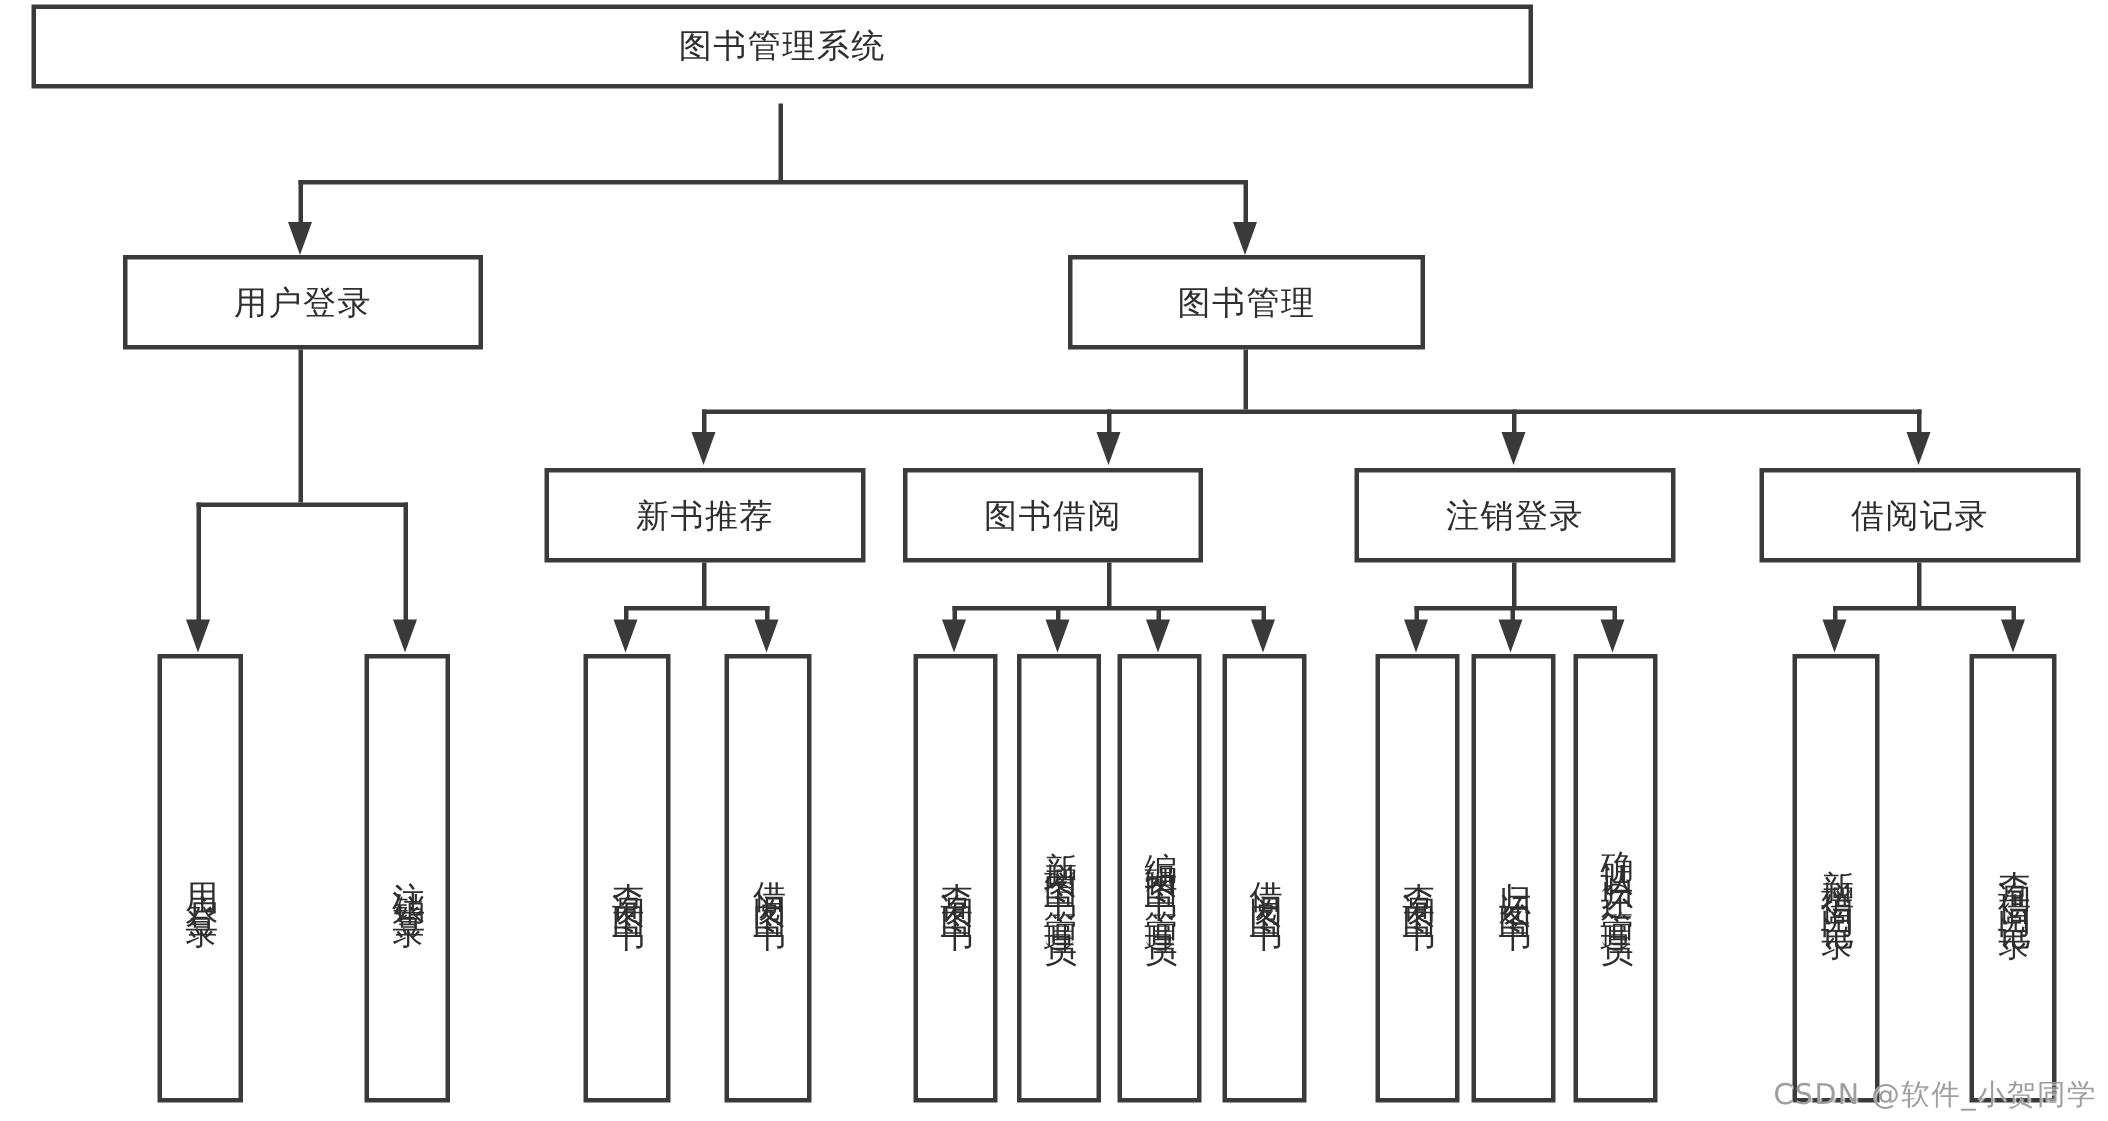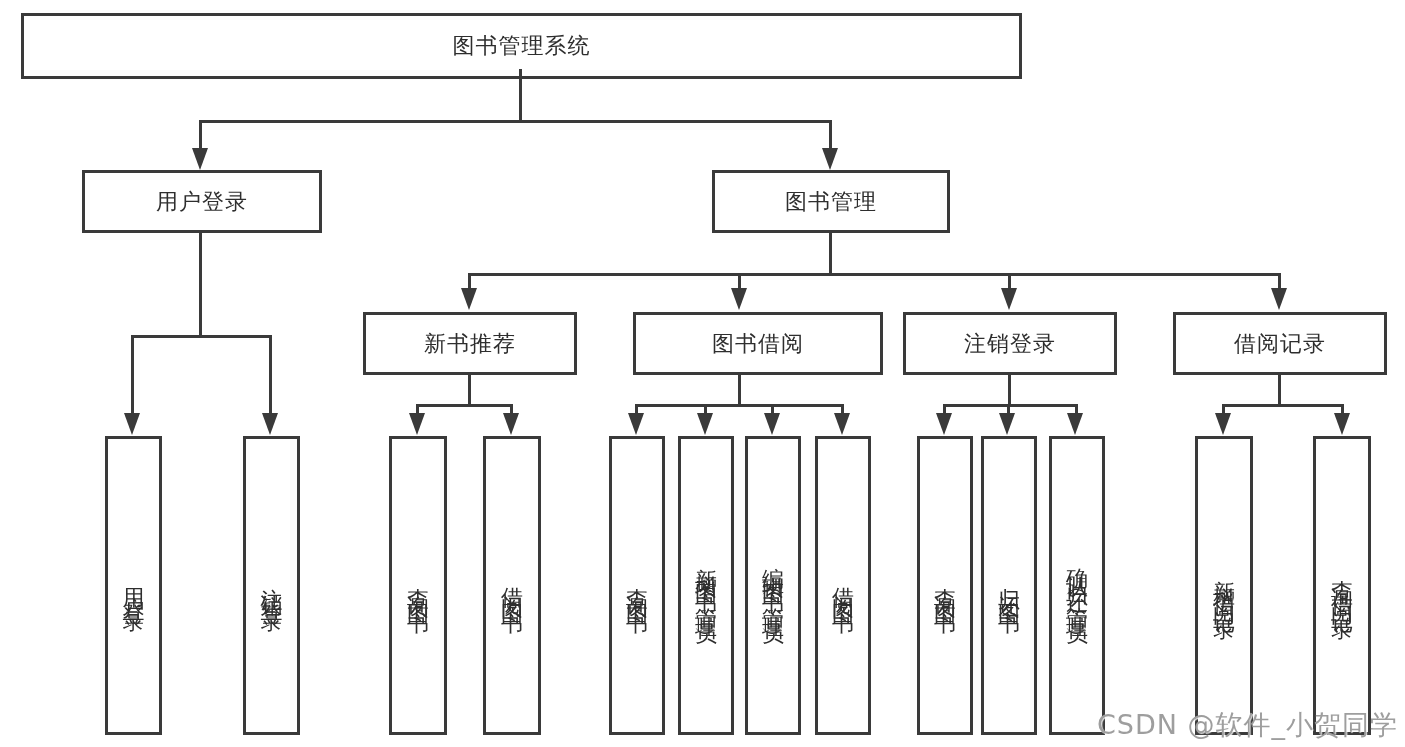--- a/index.html
+++ b/index.html
@@ -35,48 +35,48 @@
   }
   .vline{position:absolute;width:3px;background:var(--line);}
   .hline{position:absolute;height:3px;background:var(--line);}
   .arrow{
     position:absolute;width:0;height:0;
     border-left:8px solid transparent;border-right:8px solid transparent;
     border-top:22px solid var(--line);
   }
   .watermark{
     position:absolute;right:7px;bottom:4px;
-    color:var(--wm);font-size:27px;letter-spacing:1px;
+    color:var(--wm);font-size:19px;letter-spacing:1px;
     text-shadow:1px 1px 1px rgba(255,255,255,.85);
     white-space:nowrap;
     text-align:right;
   }
 </style>
 </head>
 <body>
 
 <div class="canvas">
 
-  <div class="hbox" style="left:21px;top:13px;width:1001px;height:66px">
+  <div class="hbox" style="left:21px;top:3px;width:1001px;height:56px">
     <span class="hlabel">图书管理系统</span>
   </div>
 
   <div class="hbox" style="left:82px;top:170px;width:240px;height:63px">
     <span class="hlabel">用户登录</span>
   </div>
 
   <div class="hbox" style="left:363px;top:312px;width:214px;height:63px">
     <span class="hlabel">新书推荐</span>
   </div>
 
   <div class="hbox" style="left:712px;top:170px;width:238px;height:63px">
     <span class="hlabel">图书管理</span>
   </div>
 
-  <div class="hbox" style="left:633px;top:312px;width:250px;height:63px">
+  <div class="hbox" style="left:602px;top:312px;width:200px;height:63px">
     <span class="hlabel">图书借阅</span>
   </div>
 
   <div class="hbox" style="left:903px;top:312px;width:214px;height:63px">
     <span class="hlabel">注销登录</span>
   </div>
 
   <div class="hbox" style="left:1173px;top:312px;width:214px;height:63px">
     <span class="hlabel">借阅记录</span>
   </div>

